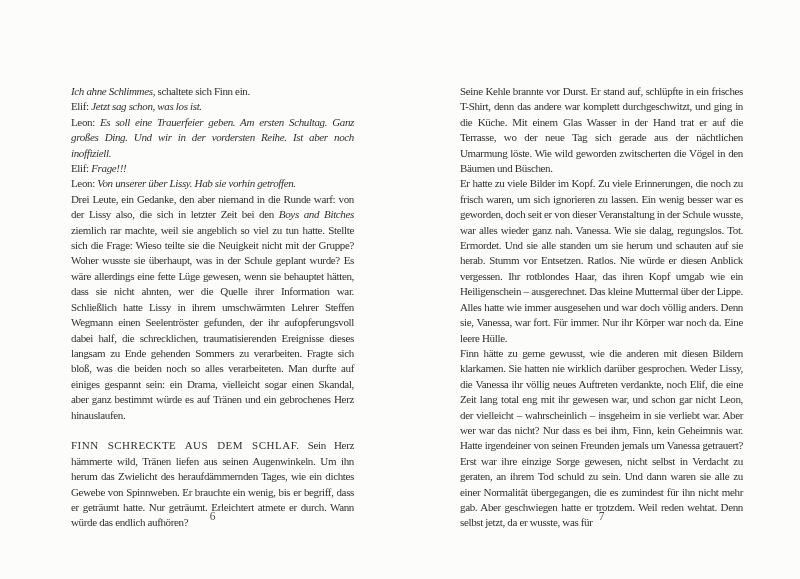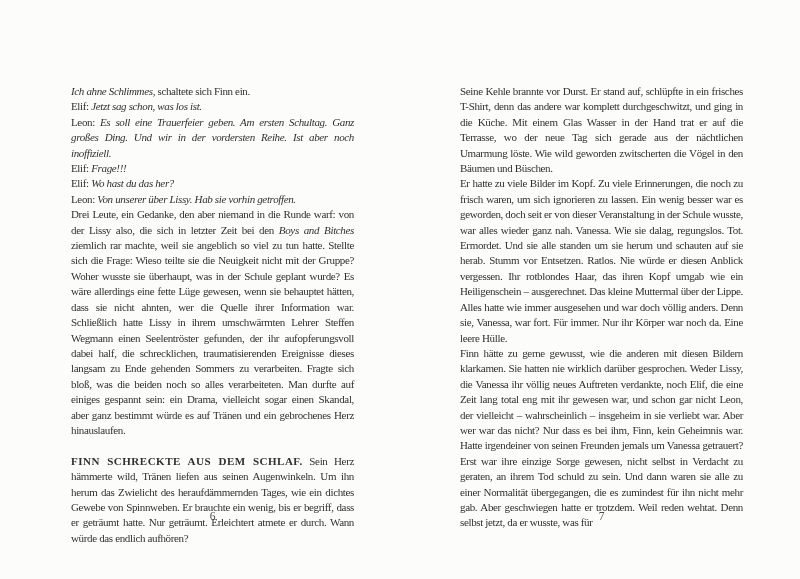--- a/index.html
+++ b/index.html
@@ -28,21 +28,21 @@
     line-height: 15.4px;
     letter-spacing: -0.35px;
     text-align: justify;
     hyphens: auto;
     margin-top: 40px;
     -webkit-hyphens: auto;
   }
   .text-block p { margin: 0; }
   p.section-open { margin-top: 15.4px; }
   .it { font-style: italic; }
-  .caps-lead { letter-spacing: 0.5px; font-weight: bold; }
+  .caps-lead { letter-spacing: 0.5px; }
   .page-number {
     position: absolute;
     top: 466px;
     left: 0;
     width: 100%;
     text-align: center;
     font-size: 11.5px;
     letter-spacing: 0;
     color: #4d4b47;
   }
@@ -51,21 +51,20 @@
 <body>
 
 <div>
 
   <div class="page page-left">
     <div class="text-block">
       <p><span class="it">Ich ahne Schlimmes,</span><span> schaltete sich Finn ein.</span></p>
       <p><span>Elif: </span><span class="it">Jetzt sag schon, was los ist.</span></p>
       <p><span>Leon: </span><span class="it">Es soll eine Trauerfeier geben. Am ersten Schultag. Ganz großes Ding. Und wir in der vordersten Reihe. Ist aber noch inoffiziell.</span></p>
       <p><span>Elif: </span><span class="it">Frage!!!</span></p>
-      <p><span>Elif: </span><span class="it">Wo hast du das her?</span></p>
       <p><span>Leon: </span><span class="it">Von unserer über Lissy. Hab sie vorhin getroffen.</span></p>
 
       <p><span>Drei Leute, ein Gedanke, den aber niemand in die Runde warf: von der Lissy also, die sich in letzter Zeit bei den </span><span class="it">Boys and Bitches</span><span> ziemlich rar machte, weil sie angeblich so viel zu tun hatte. Stellte sich die Frage: Wieso teilte sie die Neuigkeit nicht mit der Gruppe? Woher wusste sie überhaupt, was in der Schule geplant wurde? Es wäre allerdings eine fette Lüge gewesen, wenn sie behauptet hätten, dass sie nicht ahnten, wer die Quelle ihrer Information war. Schließlich hatte Lissy in ihrem umschwärmten Lehrer Steffen Wegmann einen Seelentröster gefunden, der ihr aufopferungsvoll dabei half, die schrecklichen, traumatisierenden Ereignisse dieses langsam zu Ende gehenden Sommers zu verarbeiten. Fragte sich bloß, was die beiden noch so alles verarbeiteten. Man durfte auf einiges gespannt sein: ein Drama, vielleicht sogar einen Skandal, aber ganz bestimmt würde es auf Tränen und ein gebrochenes Herz hinauslaufen.</span></p>
 
       <p class="section-open"><span class="caps-lead">FINN SCHRECKTE AUS DEM SCHLAF.</span><span> Sein Herz hämmerte wild, Tränen liefen aus seinen Augenwinkeln. Um ihn herum das Zwielicht des heraufdämmernden Tages, wie ein dichtes Gewebe von Spinnweben. Er brauchte ein wenig, bis er begriff, dass er geträumt hatte. Nur geträumt. Erleichtert atmete er durch. Wann würde das endlich aufhören?</span></p>
     </div>
     <div class="page-number">6</div>
   </div>
 
   <div class="page page-right">

